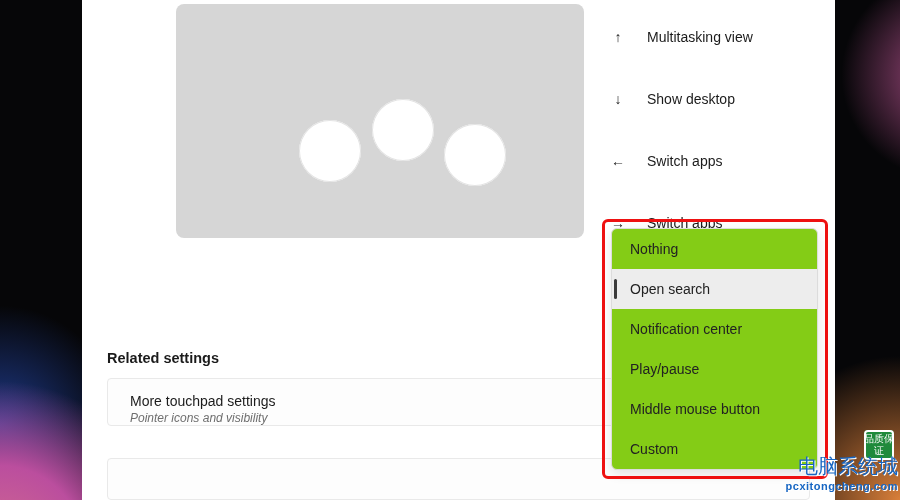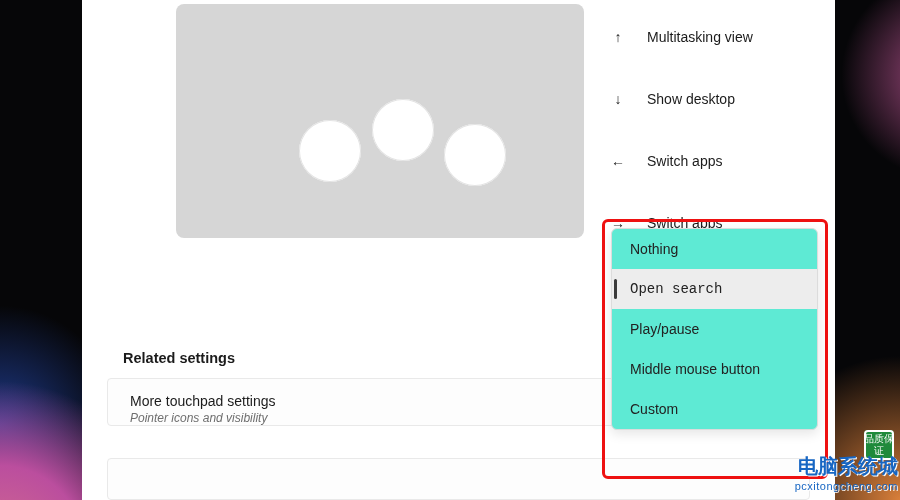--- a/index.html
+++ b/index.html
@@ -42,47 +42,47 @@
   .gesture-row .ico { width: 22px; display: flex; justify-content: center; }
 
   
   .taps-bar {
     position: absolute; left: 25px; top: 263px; width: 703px; height: 60px;
     border-top: 1px solid #eaeaea; border-bottom: 1px solid #eaeaea;
     display: flex; align-items: center; padding-left: 70px; font-size: 14px;
   }
 
   .related-heading {
-    position: absolute; left: 25px; top: 350px; font-size: 14.5px; font-weight: 600; margin-left: 16px;
+    position: absolute; left: 25px; top: 350px; font-size: 14.5px; font-weight: 600;
   }
 
   .more-settings {
     position: absolute; left: 25px; top: 378px; width: 703px; height: 48px;
     border: 1px solid #e9e9e9; border-radius: 4px; background: #fdfdfd;
     padding: 14px 0 12px 22px;
   }
   .more-settings .title { font-size: 14px; color: #1b1b1b; }
   .more-settings .sub   { font-size: 12px; color: #6e6e6e; margin-top: 2px; font-style: italic; }
 
   .next-panel {
     position: absolute; left: 25px; top: 458px; width: 703px; height: 42px;
     border: 1px solid #e9e9e9; border-radius: 4px; background: #fdfdfd;
   }
 
   
   .dropdown {
     position: absolute; left: 529px; top: 228px; width: 207px;
-    background: #5eead4; border: 1px solid #dcdcdc; border-radius: 6px;
+    background: #84cc16; border: 1px solid #dcdcdc; border-radius: 6px;
     box-shadow: 0 4px 12px rgba(0,0,0,0.10);
     overflow: hidden; z-index: 20;
   }
   .dropdown .opt {
     position: relative; padding: 12px 16px 12px 18px; font-size: 14px; color: #222;
   }
-  .dropdown .opt.selected { background: #ededed; font-family: Liberation Mono, monospace; }
+  .dropdown .opt.selected { background: #ededed; }
   .dropdown .opt.selected::before {
     content: ""; position: absolute; left: 2px; top: 10px; bottom: 10px; width: 3px;
     background: #3a3a3a; border-radius: 2px;
   }
 
   
   .anno {
     position: absolute; left: 520px; top: 219px; width: 226px; height: 260px;
     border: 3px solid #e11; border-radius: 6px; z-index: 30; pointer-events: none;
   }
@@ -98,22 +98,22 @@
   .wm-badge {
     position: absolute; right: 6px; bottom: 40px; z-index: 49;
     width: 30px; height: 30px; background:#1f8a3b; border-radius: 4px;
     color:#fff; font-size:10px; line-height:12px; text-align:center; padding-top:3px;
     box-shadow: 0 0 0 2px #fff inset;
   }
   .wm2 {
     position: absolute; right: 2px; bottom: 8px; z-index: 50;
     text-align: right; font-family: Arial, sans-serif;
   }
-  .wm2 .a { font-size: 20px; font-weight: 700; color: #1766c3; text-shadow: 1px 1px 0 #fff; display:block; }
-  .wm2 .b { font-size: 11px; font-weight: 400; color: #1766c3; text-shadow: 1px 1px 0 #fff; display:block; letter-spacing:0.5px;text-align:center;}
+  .wm2 .a { font-size: 20px; font-weight: 400; color: #1766c3; text-shadow: 1px 1px 0 #fff; display:block; }
+  .wm2 .b { font-size: 11px; font-weight: 700; color: #1766c3; text-shadow: 1px 1px 0 #fff; display:block; letter-spacing:0.5px;text-align:center;}
 </style>
 </head>
 <body>
 
 <div class="desktop">
 
   <div class="window">
     <div class="content">
 
       <div class="preview-box">
@@ -147,20 +147,21 @@
       <div class="more-settings">
         <div class="title">More touchpad settings</div>
         <div class="sub">Pointer icons and visibility</div>
       </div>
 
       <div class="next-panel"></div>
 
       <div class="dropdown" id="dropdown">
           <div class="opt">Nothing</div>
           <div class="opt selected">Open search</div>
+          <div class="opt">Notification center</div>
           <div class="opt">Play/pause</div>
           <div class="opt">Middle mouse button</div>
           <div class="opt">Custom</div>
         </div>
 
       <div class="anno"></div>
 
     </div>
   </div>
 

